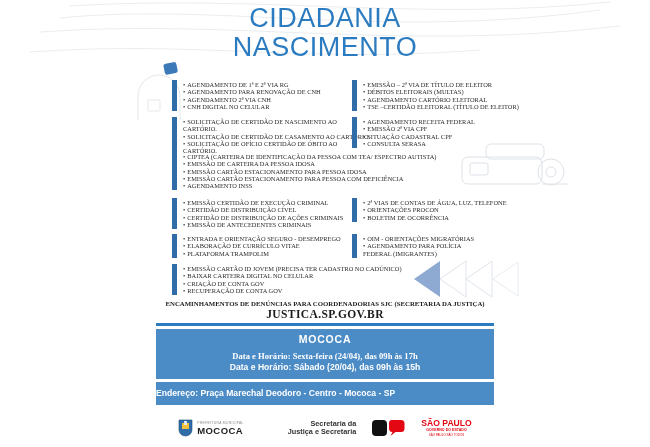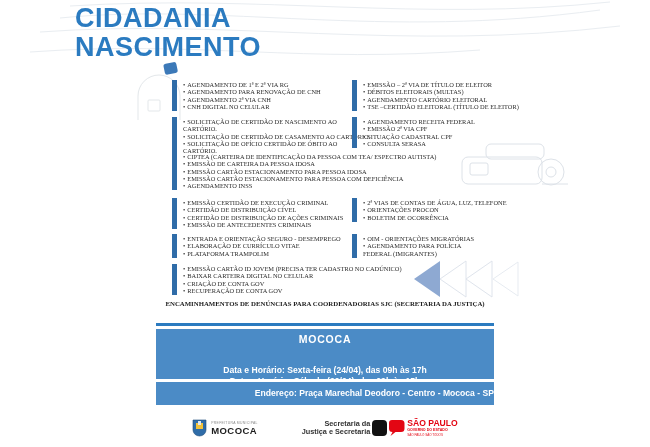--- a/index.html
+++ b/index.html
@@ -1,22 +1,22 @@
 <!DOCTYPE html>
 <html style="--title-blue: #2b7bc0; --bar-blue: #2f6ca8; --banner-blue: #4b8bc6; --state-red: #e30613;"><head>
 <meta charset="utf-8">
 <style>
   html,body{margin:0;padding:0;background:#ffffff;}
   #canvas{position:relative;width:650px;height:447px;background:#fff;overflow:hidden;
           font-family:"Liberation Sans",sans-serif;color:#2b2b2b;}
   svg.deco{position:absolute;left:0;top:0;pointer-events:none;}
 
   
-  .title{position:absolute;left:75px;top:4px;width:500px;text-align:left;
-         font-weight:bold;font-size:27px;line-height:29px;letter-spacing:.5px;
+  .title{position:absolute;left:75px;top:4px;width:500px;text-align:center;
+         font-weight:normal;font-size:27px;line-height:29px;letter-spacing:.5px;
          color:var(--title-blue,#2b7bc0);}
   .subtitle{position:absolute;left:75px;top:64px;width:500px;text-align:center;
             font-family:"Liberation Serif",serif;font-size:8.7px;line-height:10px;color:#333;}
 
   
   ul.svc{position:absolute;margin:0;padding:1px 0 1px 6px;list-style:none;
          border-left:5px solid var(--bar-blue,#2f6ca8);
          font-family:"Liberation Serif",serif;font-size:6.4px;line-height:7.3px;color:#2b2b2b;}
   ul.svc li::before{content:"•";margin-right:2px;}
   .b1l{left:172px;top:80px; width:175px;}
@@ -37,34 +37,34 @@
            font-family:"Liberation Serif",serif;font-weight:bold;font-size:11.5px;
            letter-spacing:.4px;color:#1a1a1a;}
   .divider{position:absolute;left:156px;top:323px;width:338px;height:3px;
            background:var(--title-blue,#2b7bc0);}
 
   
   .banner-main{position:absolute;left:156px;top:329px;width:338px;height:50px;
                background:var(--banner-blue,#4b8bc6);color:#fff;text-align:center;}
   .banner-city{margin-top:4px;font-weight:bold;font-size:10.5px;letter-spacing:.8px;}
   .banner-line{font-weight:bold;font-size:8.6px;line-height:10.5px;}
-  .banner-line.first{margin-top:20px;}
+  .banner-line.first{margin-top:6px;font-family:Liberation Serif, serif;}
   .banner-address{position:absolute;left:156px;top:382px;width:338px;height:23px;
-                  background:var(--banner-blue,#4b8bc6);color:#fff;text-align:right;
+                  background:var(--banner-blue,#4b8bc6);color:#fff;text-align:left;
                   font-weight:bold;font-size:8.6px;line-height:23px;}
 
   
   .logos{position:absolute;left:75px;top:412px;width:500px;height:32px;
          display:flex;justify-content:center;align-items:center;gap:44px;}
   .logo-mococa{display:flex;align-items:center;gap:4px;}
   .pref{font-size:3.4px;color:#8a8a8a;letter-spacing:.3px;}
   .city{font-weight:bold;font-size:9.5px;letter-spacing:.4px;color:#1c1c1c;}
-  .logo-gov{display:flex;align-items:center;gap:2px;}
+  .logo-gov{display:flex;align-items:center;gap:16px;}
   .secretariat{text-align:right;font-weight:bold;font-size:7.3px;line-height:8.5px;color:#333;}
-  .state{text-align:left;}
+  .state{text-align:center;}
   .state-name{font-weight:bold;font-size:8.6px;color:var(--state-red,#e30613);line-height:9px;}
   .state-sub{font-weight:bold;font-size:3.6px;color:var(--state-red,#e30613);line-height:4.5px;}
   .state-slogan{font-size:3px;color:var(--state-red,#e30613);line-height:4px;}
 </style>
 </head>
 <body>
 
 <div id="canvas">
 
   <svg class="deco" width="650" height="447" viewBox="0 0 650 447">
@@ -152,20 +152,21 @@
       <li>AGENDAMENTO PARA POLÍCIA FEDERAL (IMIGRANTES)</li>
     </ul>
   <ul class="svc b6l">
       <li>EMISSÃO CARTÃO ID JOVEM (PRECISA TER CADASTRO NO CADÚNICO)</li>
       <li>BAIXAR CARTEIRA DIGITAL NO CELULAR</li>
       <li>CRIAÇÃO DE CONTA GOV</li>
       <li>RECUPERAÇÃO DE CONTA GOV</li>
     </ul>
 
   <div class="note">ENCAMINHAMENTOS DE DENÚNCIAS PARA COORDENADORIAS SJC (SECRETARIA DA JUSTIÇA)</div>
+  <div class="website">JUSTICA.SP.GOV.BR</div>
   <div class="divider"></div>
 
   <div class="banner-main">
     <div class="banner-city">MOCOCA</div>
     <div class="banner-line first">Data e Horário: Sexta-feira (24/04), das 09h às 17h</div>
     <div class="banner-line">Data e Horário: Sábado (20/04), das 09h às 15h</div>
   </div>
   <div class="banner-address">Endereço: Praça Marechal Deodoro - Centro - Mococa - SP</div>
 
   <div class="logos">

